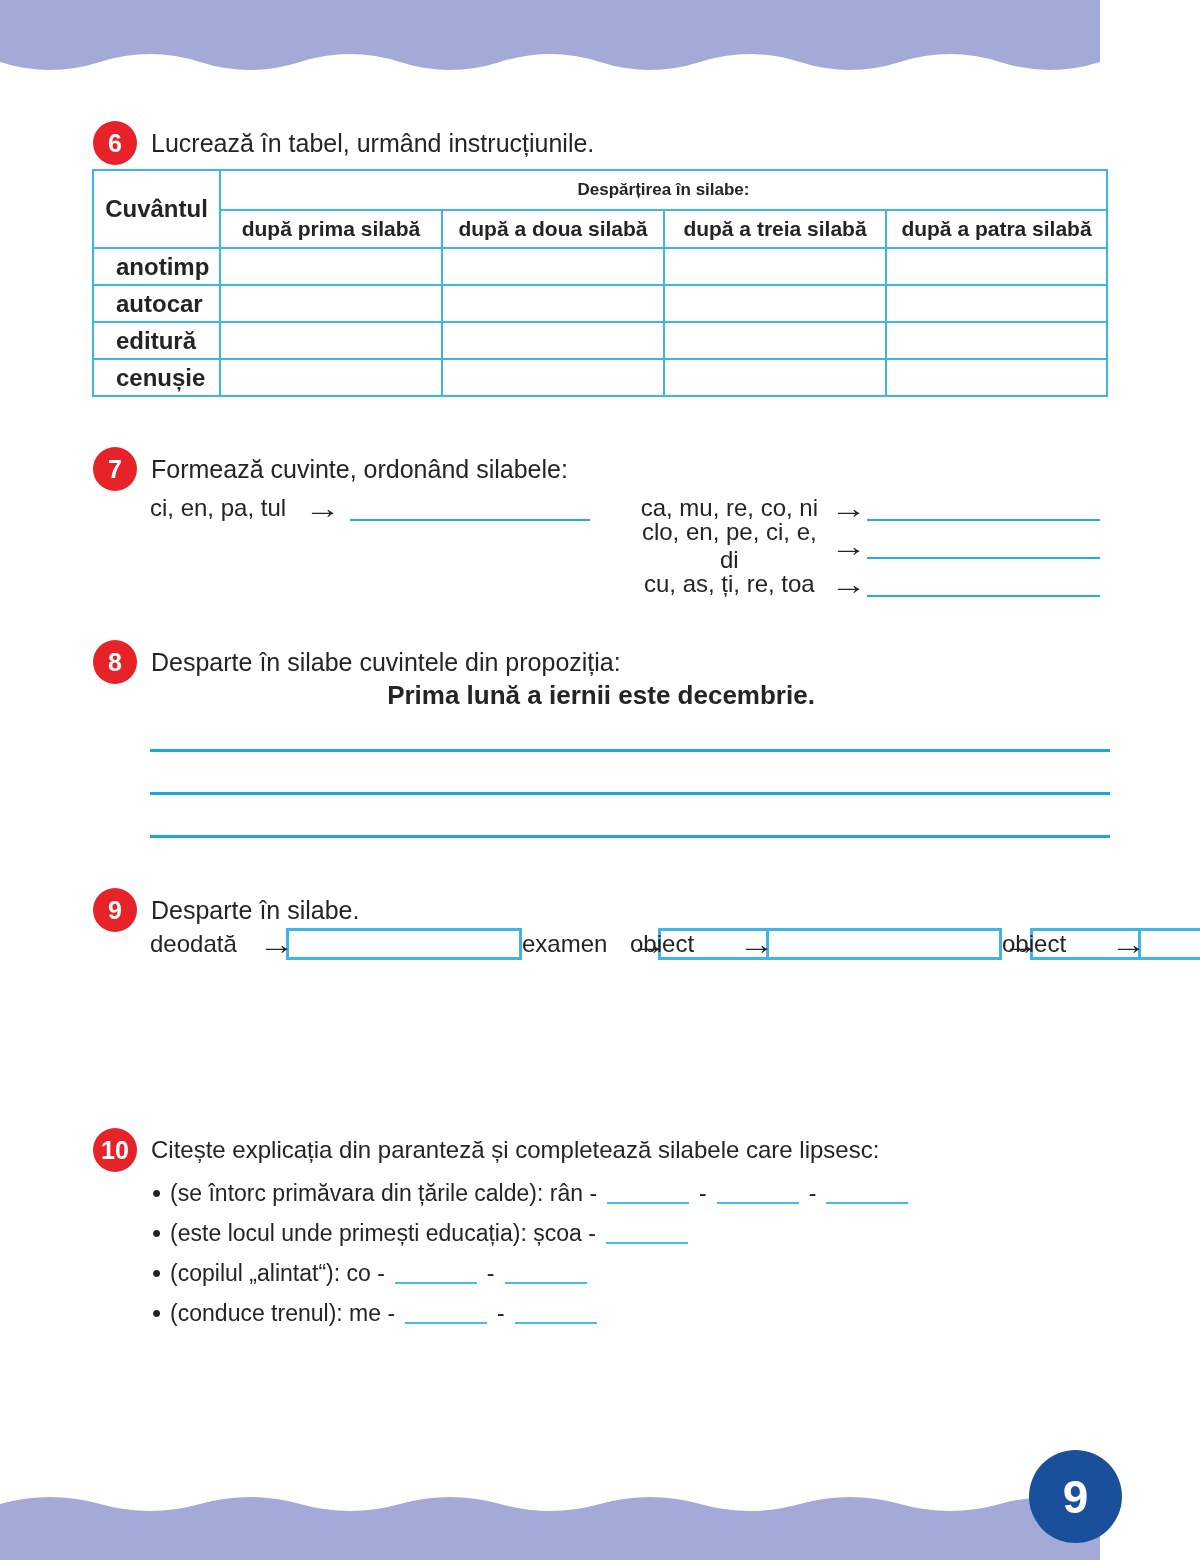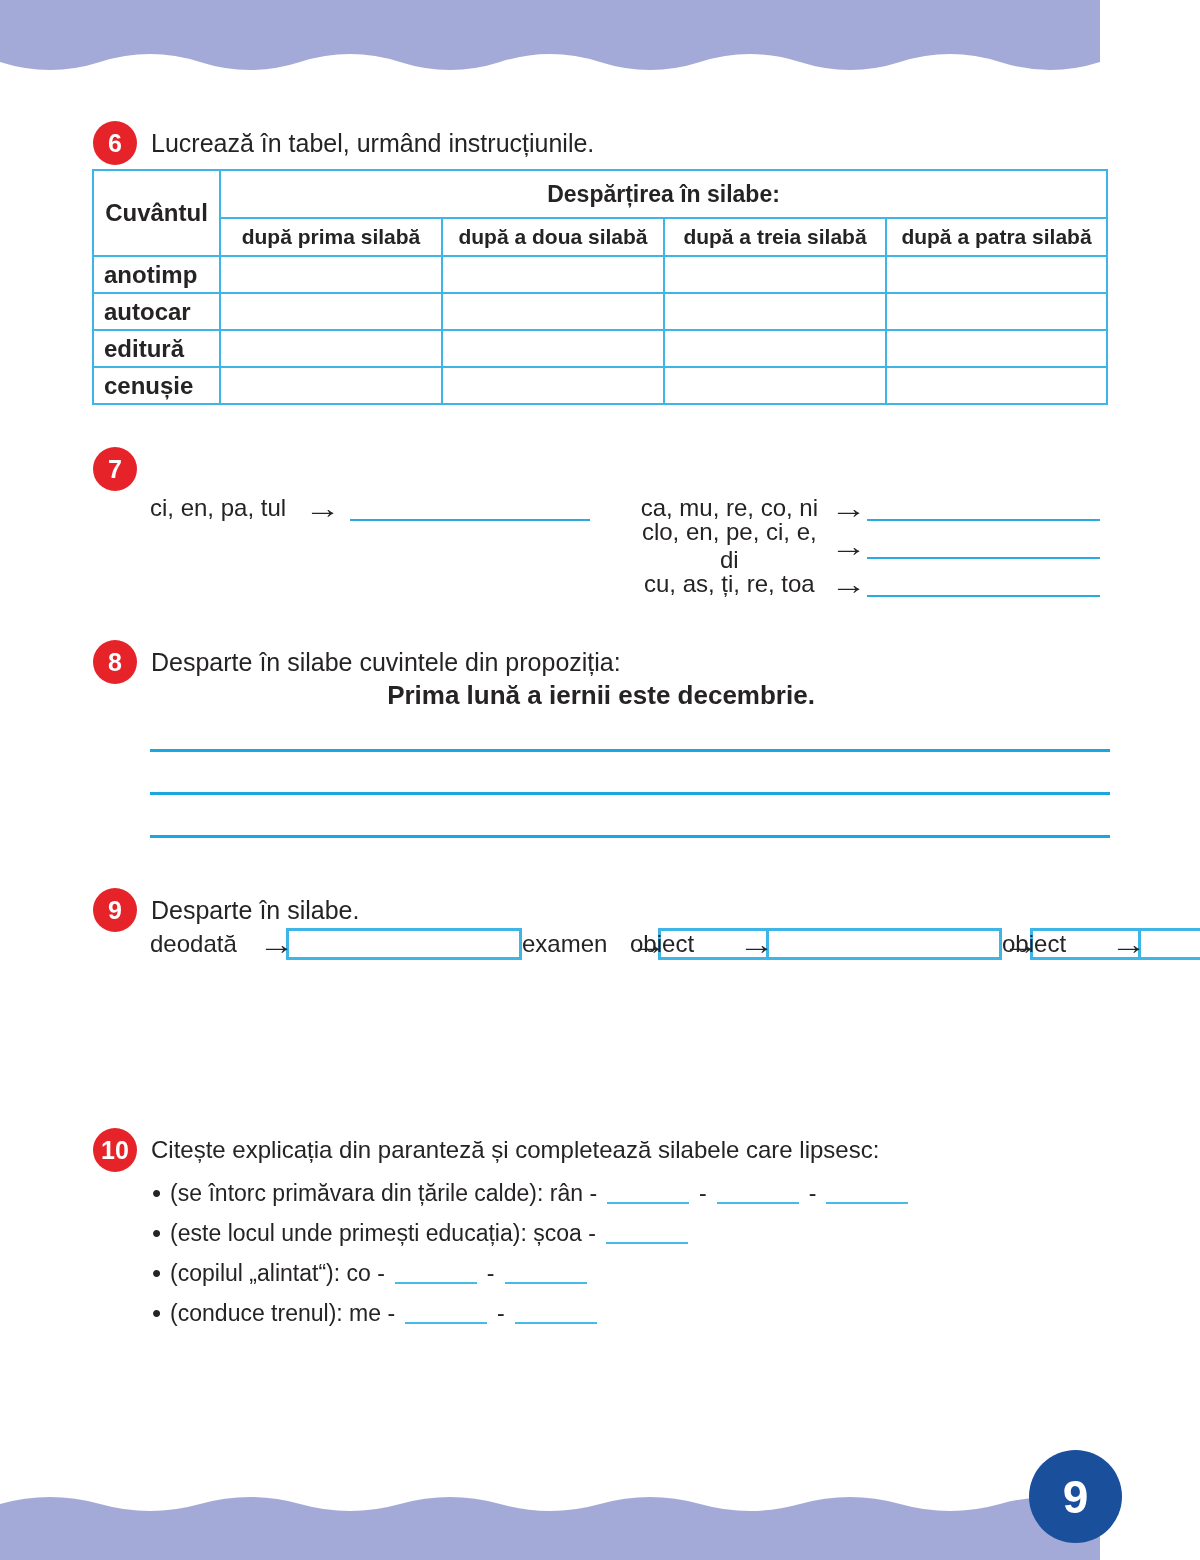--- a/index.html
+++ b/index.html
@@ -21,23 +21,23 @@
   }
   .ex-title { font-size:25px; }
 
   
   table.syll {
     position:absolute; left:92px; top:169px; width:1014px;
     border-collapse:collapse; table-layout:fixed;
   }
   table.syll td { border:2px solid #3db5e6; background:#ffffff; }
   td.c-word { font-weight:bold; font-size:24px; text-align:center;margin-left:48px; }
-  td.c-group { font-weight:bold; font-size:23px; text-align:center; height:48px; }
+  td.c-group { font-weight:bold; font-size:17px; text-align:center; height:40px; }
   td.c-col { font-weight:bold; font-size:21px; text-align:center; height:38px; }
-  td.c-rowword { font-weight:bold; font-size:24px; padding-left:10px; height:37px; }
+  td.c-rowword { font-weight:bold; font-size:24px; padding-left:22px; height:37px; }
   td.c-empty { height:37px; }
 
   
   .ex7-rows { position:absolute; display:flex; flex-direction:column; }
   .srow { display:flex; align-items:center; height:38px; }
   .srow .label { font-size:24px; }
   .arrow { display:inline-block; line-height:1; color:#262324; }
   .arrow::before { content:"\2192"; font-size:29px; display:inline-block; transform:scaleX(1.25); }
   .wline { border-bottom:2px solid #29abe2; height:26px; }
 
@@ -125,20 +125,21 @@
       <td class="c-empty"></td>
       <td class="c-empty"></td>
       <td class="c-empty"></td>
       <td class="c-empty"></td>
     </tr>
   </tbody>
     </table>
 
   <div class="ex-header" style="left:93px; top:447px;">
     <div class="badge">7</div>
+    <div class="ex-title">Formează cuvinte, ordonând silabele:</div>
   </div>
 
   <div class="ex7-rows" style="left:150px; top:489px; width:458px;">
     <div class="srow">
       <span class="label" style="width:158px">ci, en, pa, tul</span>
       <span class="arrow" style="width:42px"></span>
       <span class="wline" style="width:240px"></span>
     </div>
   </div>
 

